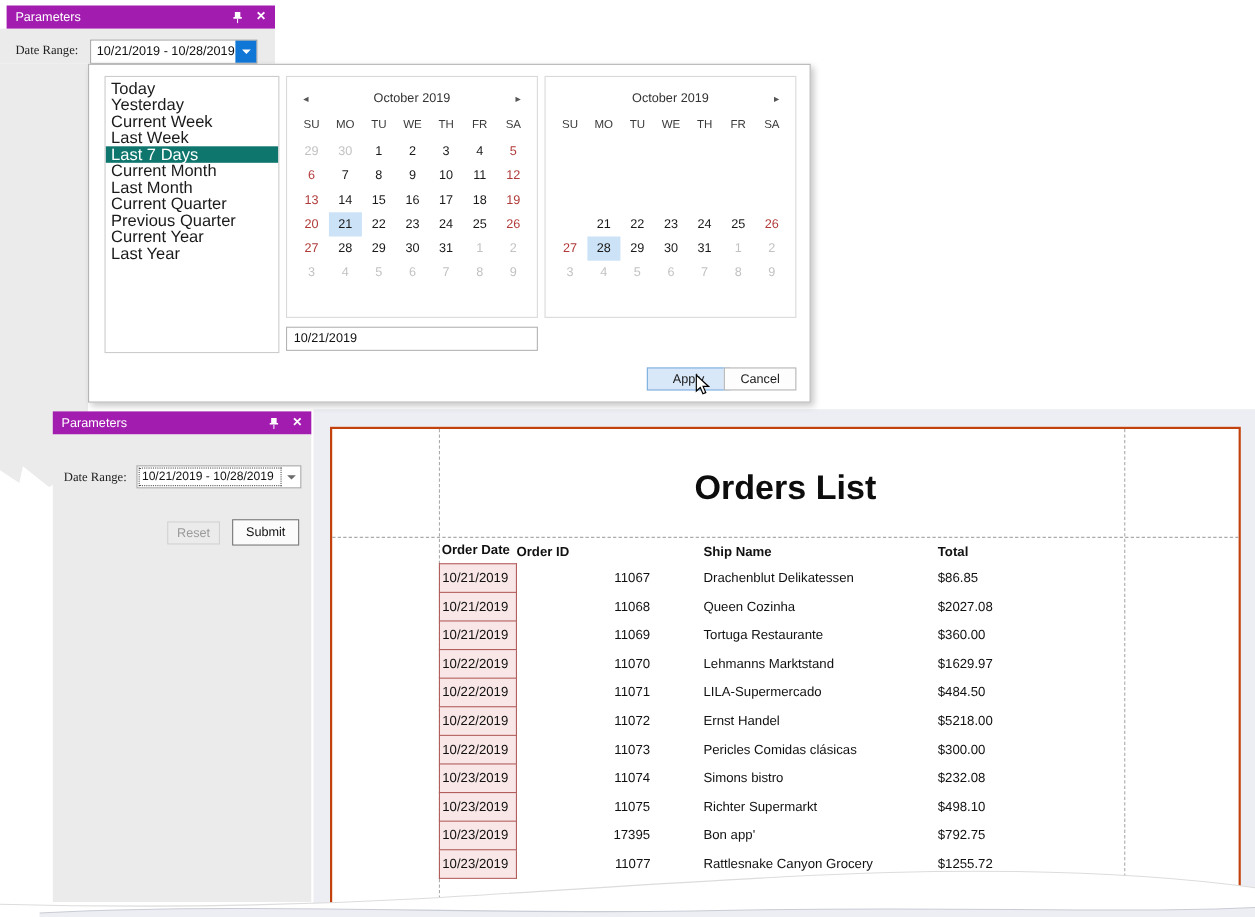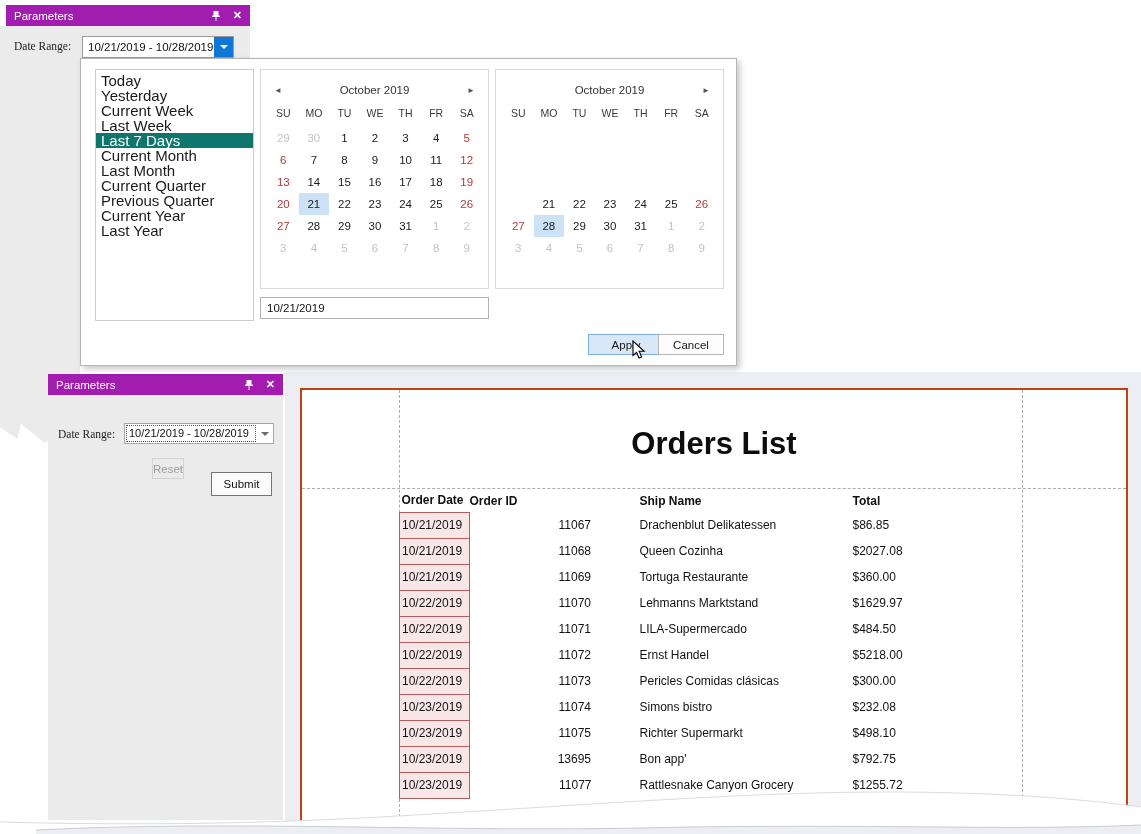--- a/index.html
+++ b/index.html
@@ -71,21 +71,21 @@
   #panel2-body { position:absolute; left:0; top:21px; right:0; bottom:0; background:#ebebeb; }
   #dr-label2 { position:absolute; left:10px; top:33px; }
   #combo2 { position:absolute; left:76px; top:28px; width:150px; height:21px; background:#fff;
             border:1px solid #a6a6a6; display:flex; align-items:stretch; }
   #combo2 .combo2-text { flex:1; font-size:11px; line-height:15px; margin:1px;
                          border:1px dotted #555; padding:0 2px; white-space:nowrap; overflow:hidden; color:#111; }
   .dd-btn2 { width:16px; display:flex; align-items:center; justify-content:center; }
   .tri-gray { width:0; height:0; border-left:4px solid transparent;
               border-right:4px solid transparent; border-top:4px solid #6a6a6a; }
   .panel-btn { position:absolute; display:flex; align-items:center; justify-content:center; font-size:11.5px; }
-  #reset-btn  { left:104px; top:63px; width:32px; height:21px; background:#ebebeb;
+  #reset-btn  { left:104px; top:79px; width:48px; height:21px; background:#ebebeb;
                 border:1px solid #d2d2d2; color:#9b9b9b; }
   #submit-btn { left:163px; top:77px; width:61px; height:24px; background:#fbfbfb;
                 border:1px solid #767676; color:#111; }
 
   
   #report-region { left:285px; top:372px; width:856px; height:462px; background:#edeef3; z-index:2; }
   #report-page { position:absolute; left:15px; top:16px; width:828px; height:446px;
                  background:#fff; border:2px solid #c2410c; }
   .dash-v { position:absolute; top:0; bottom:0; width:0; border-left:1px dashed #ababab; }
   #dash-left  { left:97px; }  #dash-right { left:720px; }
@@ -346,21 +346,21 @@
             <td class="c-num">$232.08</td>
           </tr>
           <tr>
             <td class="c-date">10/23/2019</td>
             <td class="c-id">11075</td>
             <td class="c-ship">Richter Supermarkt</td>
             <td class="c-num">$498.10</td>
           </tr>
           <tr>
             <td class="c-date">10/23/2019</td>
-            <td class="c-id">13695</td>
+            <td class="c-id">17395</td>
             <td class="c-ship">Bon app'</td>
             <td class="c-num">$792.75</td>
           </tr>
           <tr>
             <td class="c-date">10/23/2019</td>
             <td class="c-id">11077</td>
             <td class="c-ship">Rattlesnake Canyon Grocery</td>
             <td class="c-num">$1255.72</td>
           </tr>
         </tbody>

